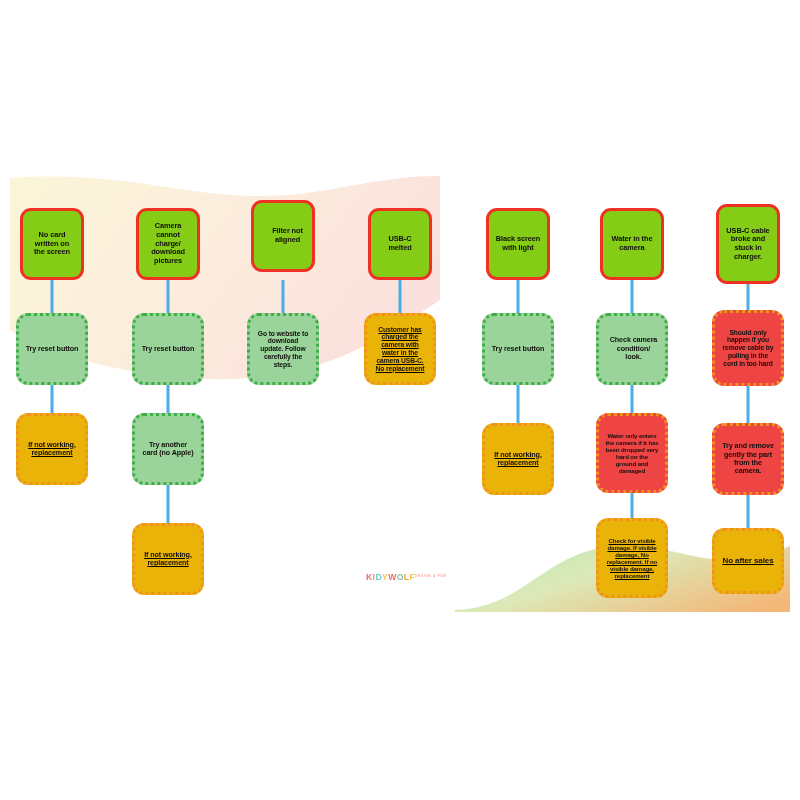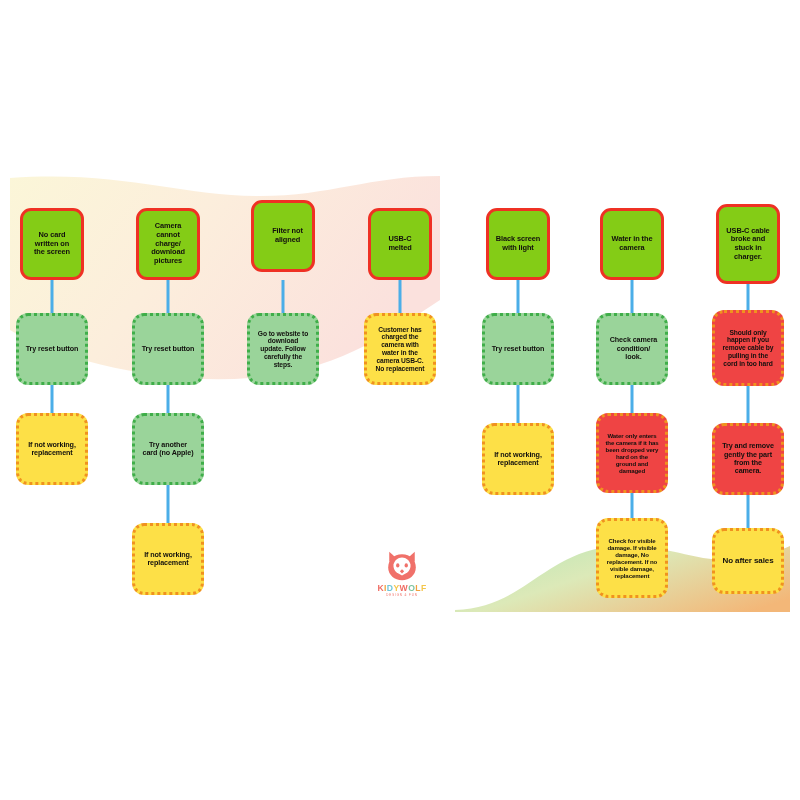--- a/index.html
+++ b/index.html
@@ -92,44 +92,44 @@
   
   .node.caution {
     background: #ef4444;
     border: 3px dotted #F0921F;
     border-radius: 12px;
     width: 72px;
   }
 
   
   .node.terminal {
-    background: #fde047;
+    background: #eab308;
     border: 3px dotted #F0921F;
     border-radius: 12px;
     width: 72px;
+    text-decoration: underline;
   }
 
   .node.action .node-text,
   .node.caution .node-text,
   .node.terminal .node-text { font-size: 7.2px; }
 
   .node.size-xs .node-text { font-size: 6.1px; line-height: 1.16; }
   .node.size-sm .node-text { font-size: 6.7px; line-height: 1.16; }
   .node.size-lg .node-text { font-size: 8px; }
 
   
   #logo {
     position: absolute;
     left: 366px;
     top: 550px;
     width: 72px;
     height: 52px;
     z-index: 5;
     display: flex;
-    flex-direction: column;
     align-items: center;
   }
   #logo .wolf { width: 34px; height: 32px; display: block; }
   #logo .wordmark {
     margin-top: 2px;
     font-size: 8.6px;
     font-weight: bold;
     letter-spacing: 0.4px;
     line-height: 1;
     white-space: nowrap;

